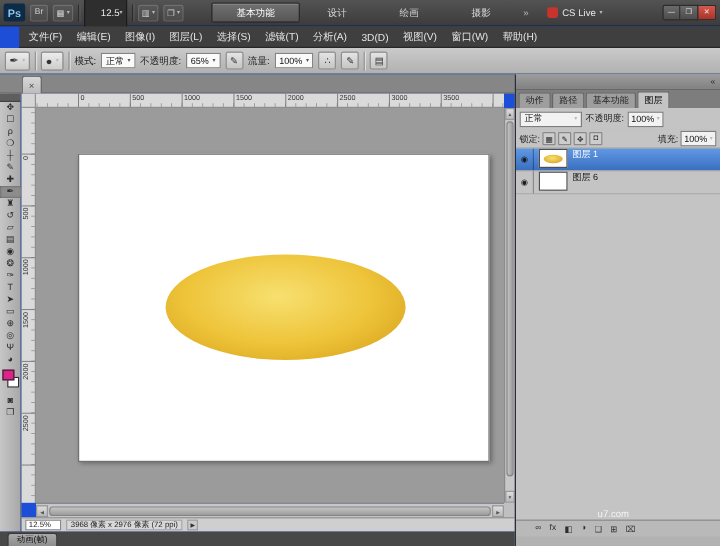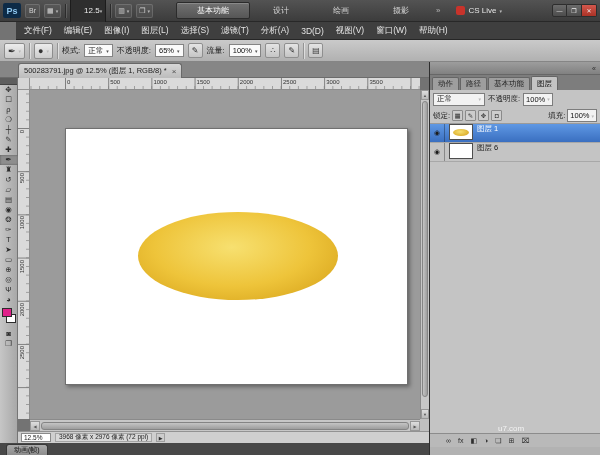--- a/index.html
+++ b/index.html
@@ -1,18 +1,18 @@
 <!DOCTYPE html>
 <html style="--cs-live-red: #c8332b; --foreground-swatch: #e0218a; --gold-center: #f7e070; --gold-mid: #eec43a; --gold-edge: #d29c14; --selection-top: #5f98e4; --selection-bottom: #3a6fc0;"><head>
 <meta charset="utf-8">
 <style>
 *{box-sizing:border-box;margin:0;padding:0}
 html,body{width:600px;height:455px;overflow:hidden;background:#333}
 body{font-family:"Liberation Sans","DejaVu Sans",sans-serif}
-#app{position:relative;width:600px;height:455px;background:#737373;overflow:hidden}
+#app{position:relative;width:600px;height:455px;background:#1d4ed8;overflow:hidden}
 
 
 .titlebar{position:absolute;left:0;top:0;width:600px;height:22px;background:linear-gradient(#535353,#3c3c3c);border-bottom:1px solid #282828;display:flex;align-items:center;padding:0 3px;gap:4px;color:#d9d9d9}
 .ps-logo{width:18px;height:15px;background:#0d2b47;color:#8ec6ee;font-size:9px;font-weight:bold;display:flex;align-items:center;justify-content:center;border-radius:2px;flex:none}
 .tb-icon{height:14px;min-width:15px;display:flex;align-items:center;justify-content:center;gap:2px;font-size:7px;color:#d3d3d3;border:1px solid rgba(255,255,255,.14);background:rgba(255,255,255,.06);border-radius:2px;padding:0 2px;flex:none}
 .arr{font-size:5px;color:#b9b9b9}
 .zoom-box{height:28px;width:36px;background:#2e2e2e;border:1px solid #1c1c1c;border-radius:2px;color:#ececec;font-size:8px;display:flex;align-items:center;justify-content:flex-end;padding:0 3px;flex:none}
 .tb-sep{width:1px;height:14px;background:#2b2b2b;box-shadow:1px 0 0 rgba(255,255,255,.14);flex:none}
 .spacer{flex:1}
 .ws{display:flex;align-items:center;gap:2px;flex:none}
@@ -209,21 +209,20 @@
         <span>✎</span>
       </div>
     <div class="ob-sep"></div>
     <div class="ob-icon">
         <span>▤</span>
       </div>
   </div>
 
   <div class="tabbar">
     <div class="doc-tab">
-      <span>500283791.jpg @ 12.5% (图层 1, RGB/8) *</span>
       <span class="tab-close">×</span>
     </div>
   </div>
 
   <div class="tools-panel">
     <div class="tools-header"></div>
     <div style="display:flex;flex-direction:column;align-items:center">
         <div class="tool-cell">✥</div>
         <div class="tool-cell">☐</div>
         <div class="tool-cell">ρ</div>

